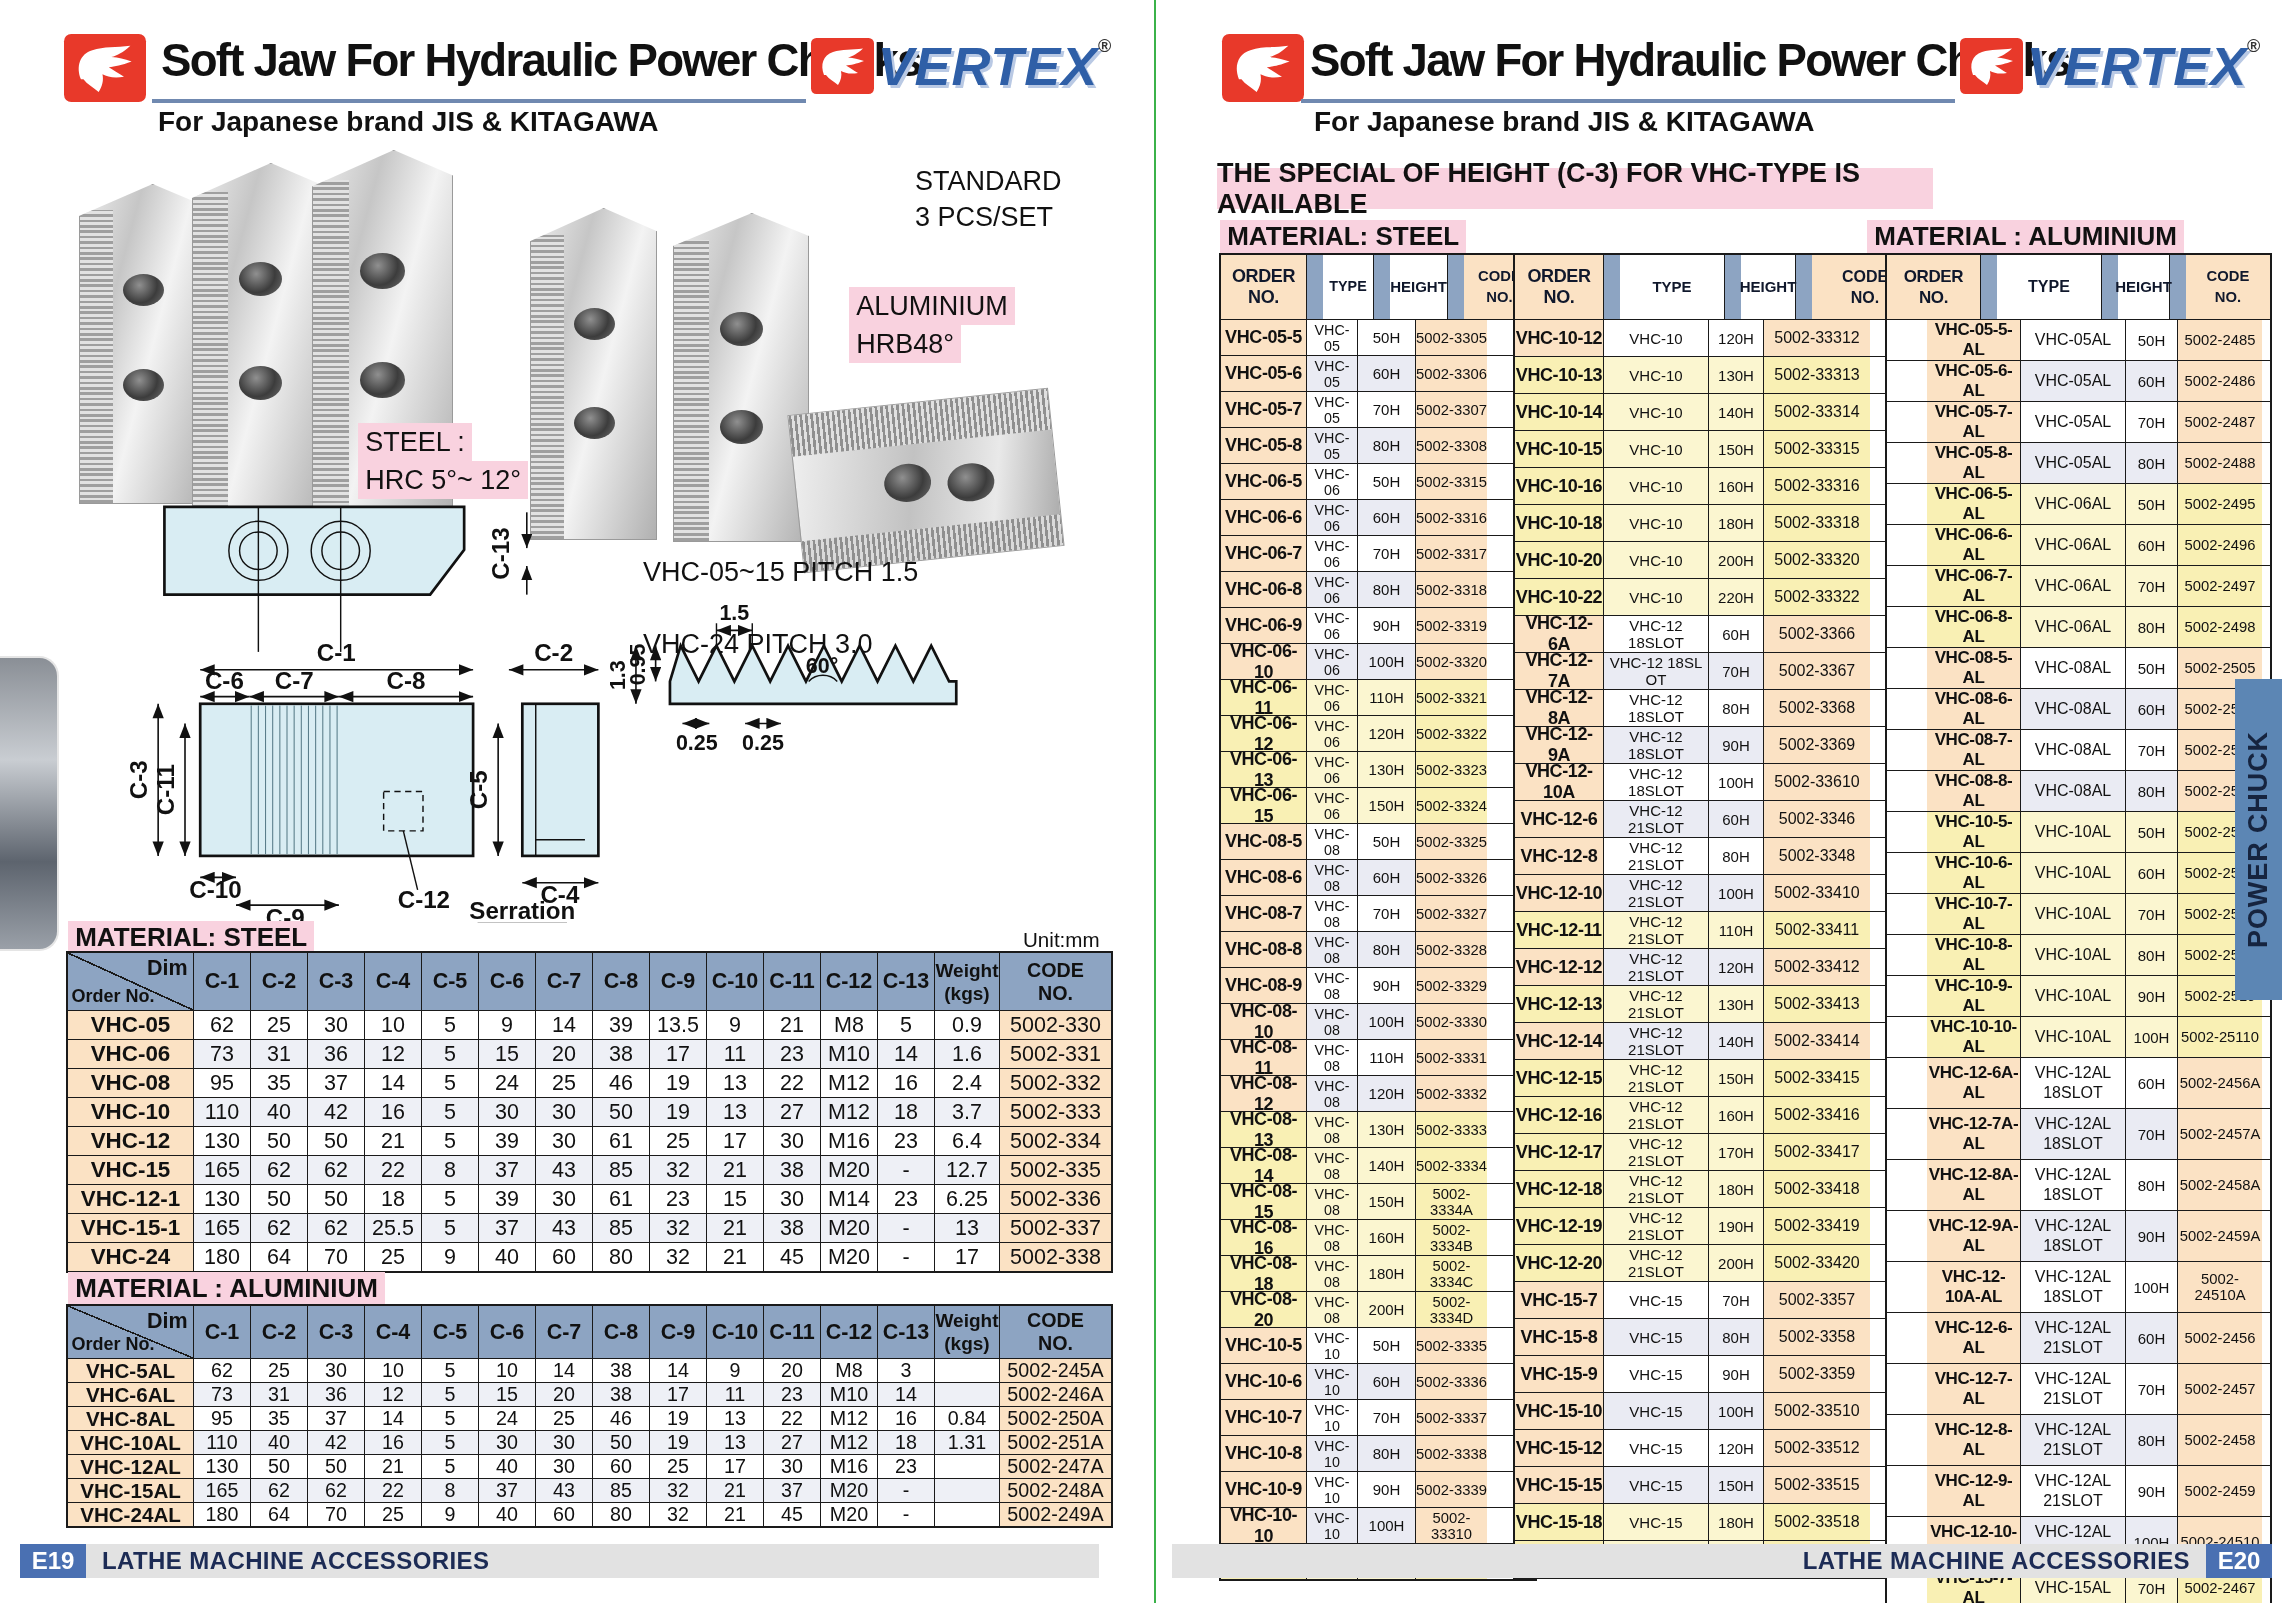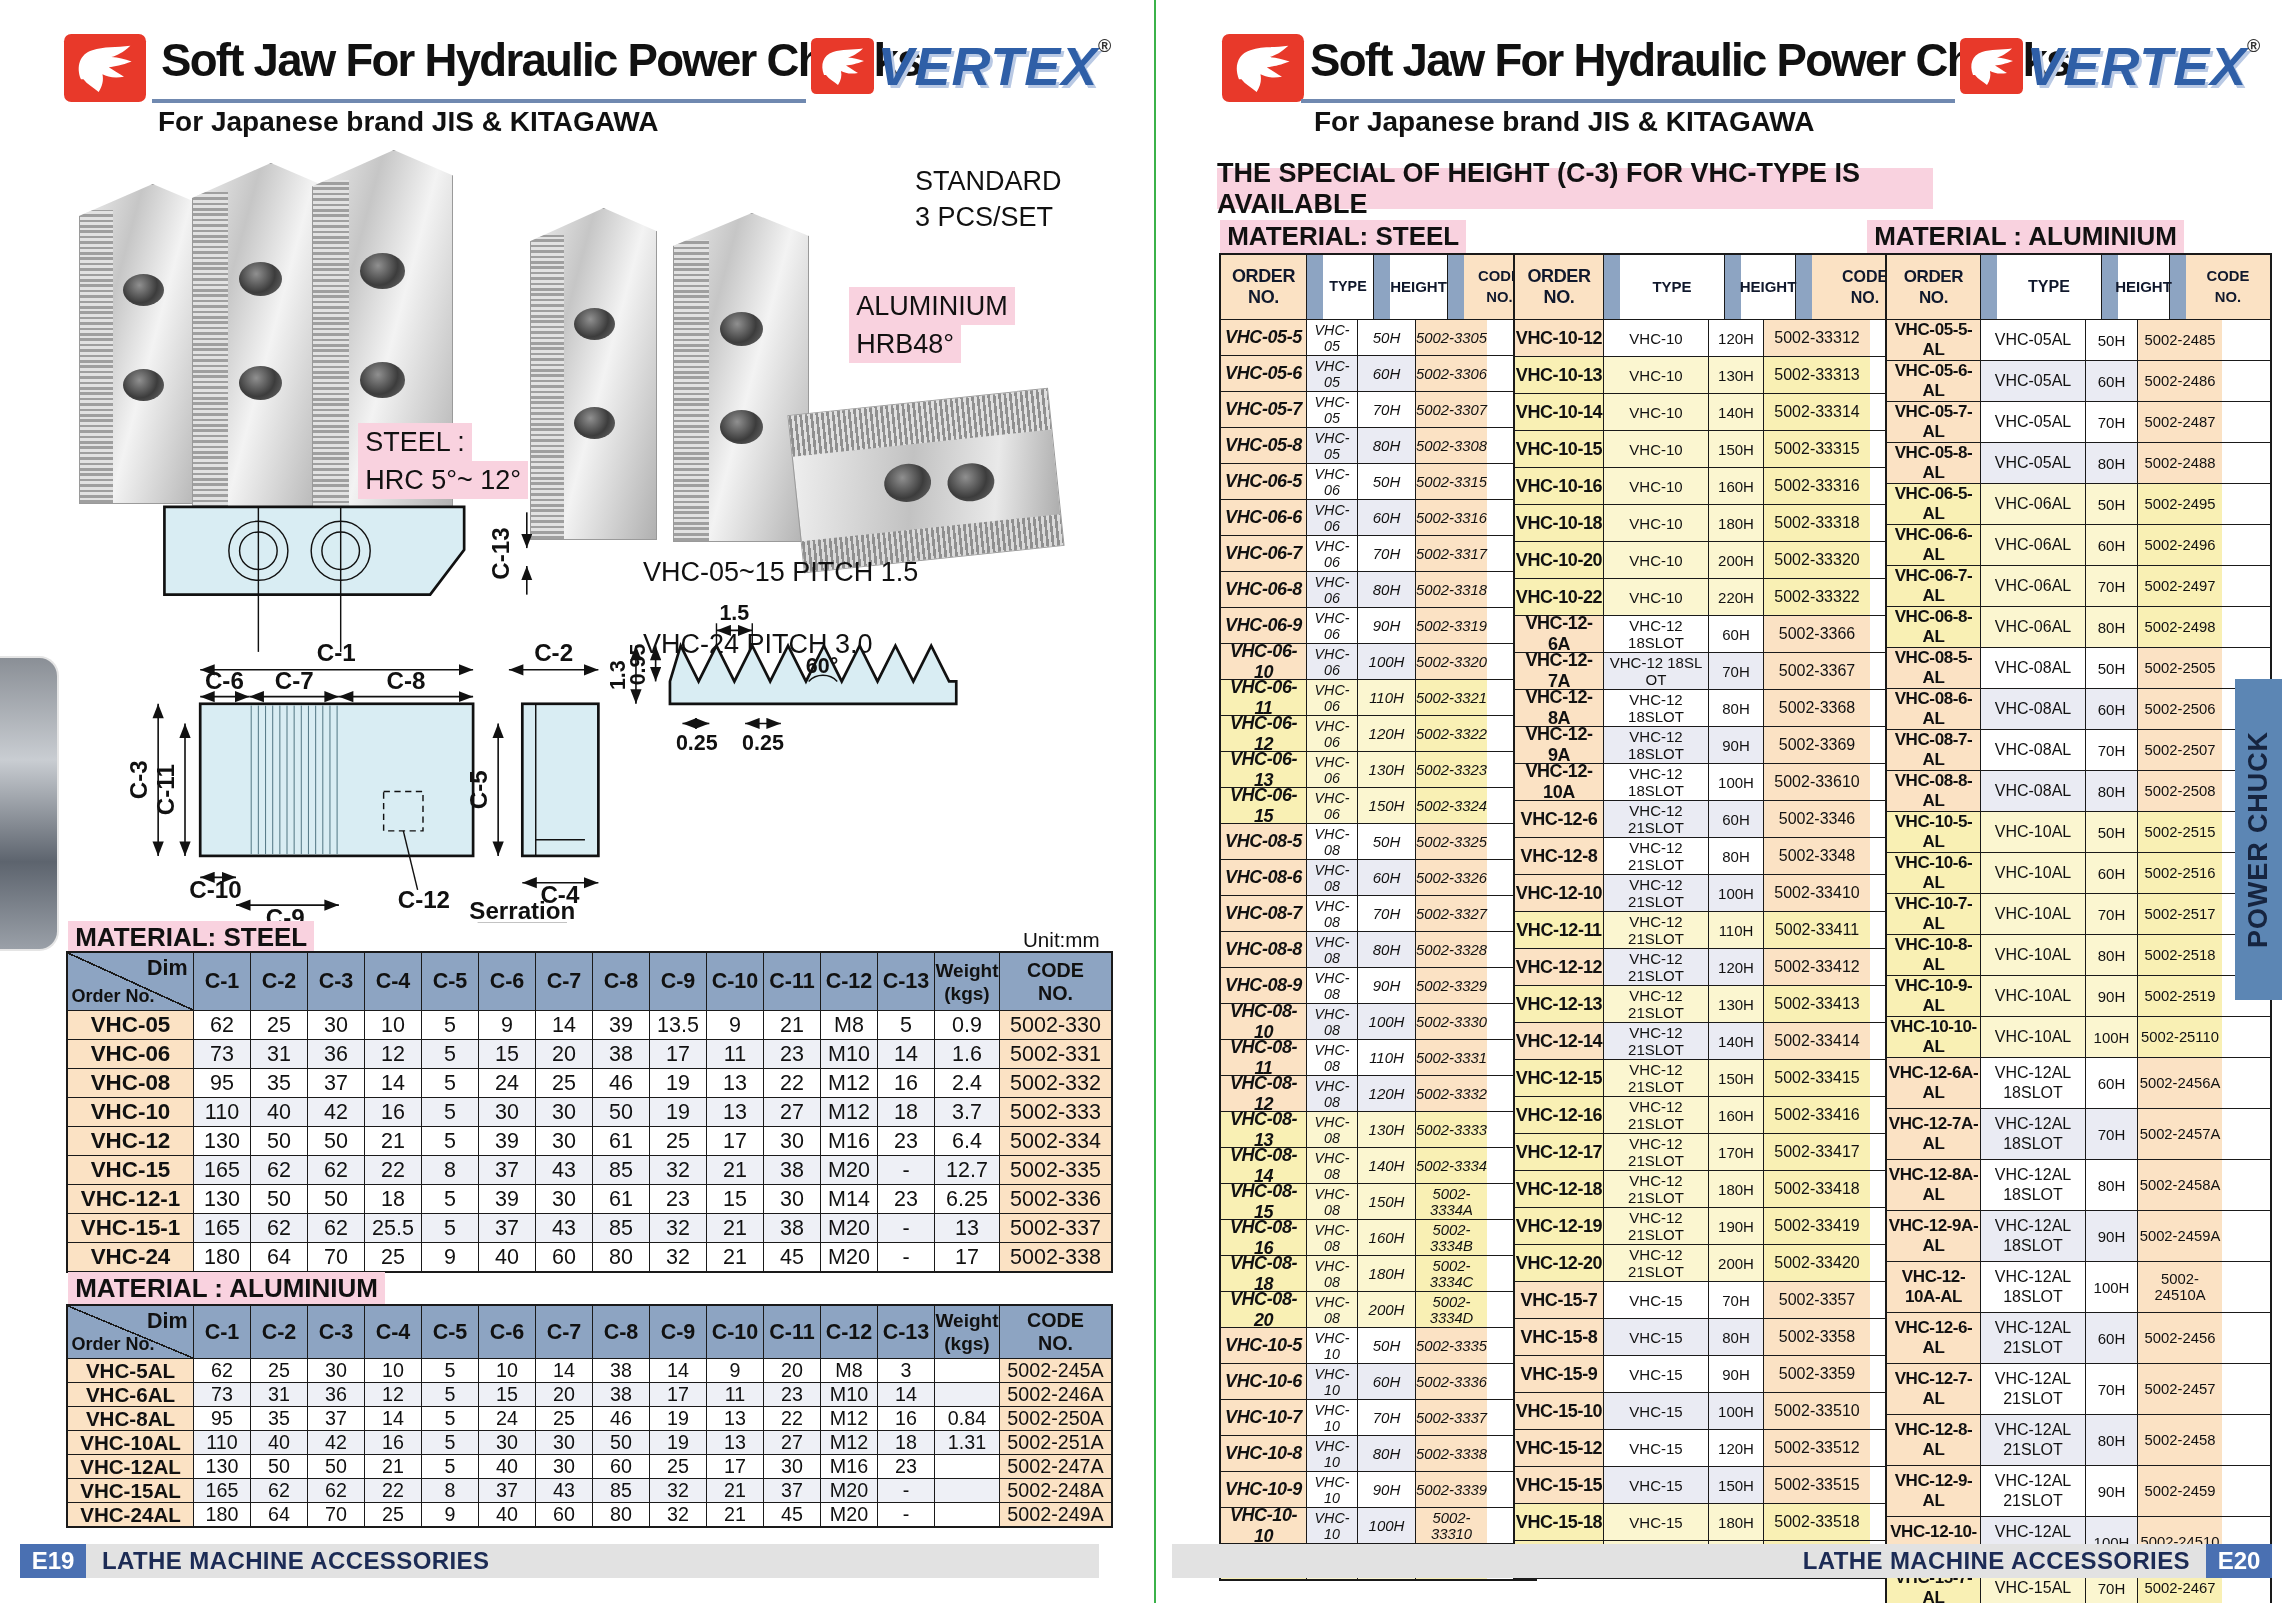--- a/index.html
+++ b/index.html
@@ -91,27 +91,27 @@
   .rrow:last-child{border-bottom:none;}
   .c{display:flex;align-items:center;justify-content:center;text-align:center;
      white-space:pre-line;border-right:1.8px solid #1a1a1a;flex:none;}
   .c:last-child{border-right:none;}
   .co{font-weight:bold;background:#fbe2c4;letter-spacing:-0.4px;}
   .cc{background:#fbe2c4;}
   .ct,.ch{background:#ffffff;}
   .rrow.alt .ct,.rrow.alt .ch{background:#eaebf3;}
   .rrow.hl .co,.rrow.hl .cc{background:#f9f0b4;}
   .rrow.hl .ct,.rrow.hl .ch{background:#fbf6d0;}
-  .t1 .rrow{height:35px;font-style:italic;}
+  .t1 .rrow{height:35px;}
   .t1 .co{width:85px;font-size:18px;} .t1 .ct{width:50px;font-size:14.3px;}
   .t1 .ch{width:57px;font-size:15px;} .t1 .cc{width:71px;font-size:14.8px;}
   .t2 .rrow{height:36px;}
   .t2 .co{width:88px;font-size:18px;} .t2 .ct{width:104px;font-size:15px;}
   .t2 .ch{width:54px;font-size:15px;} .t2 .cc{width:106px;font-size:16px;}
-  .t3 .rrow{min-height:32px;}
+  .t3 .rrow{min-height:32px;padding-left:40px;}
   .t3 .rrow.dbl{min-height:50px;}
   .t3 .co{width:93px;font-size:17px;} .t3 .ct{width:104px;font-size:16px;line-height:19.7px;}
   .t3 .ch{width:51px;font-size:15px;} .t3 .cc{width:84px;font-size:14.8px;}
 
   
   .side-tab{position:absolute;background:#5c86b4;display:flex;align-items:center;justify-content:center;}
   .side-tab span{transform:rotate(-90deg);white-space:nowrap;font-size:27px;font-weight:bold;color:#16243f;letter-spacing:0.9px;}
   .footer-band{position:absolute;height:34px;background:#e2e2e2;display:flex;align-items:center;gap:16px;}
   .footer-badge{height:34px;width:66px;background:#4a70b2;color:#fff;display:flex;align-items:center;justify-content:center;
                 font-size:24px;font-weight:bold;flex:none;}

